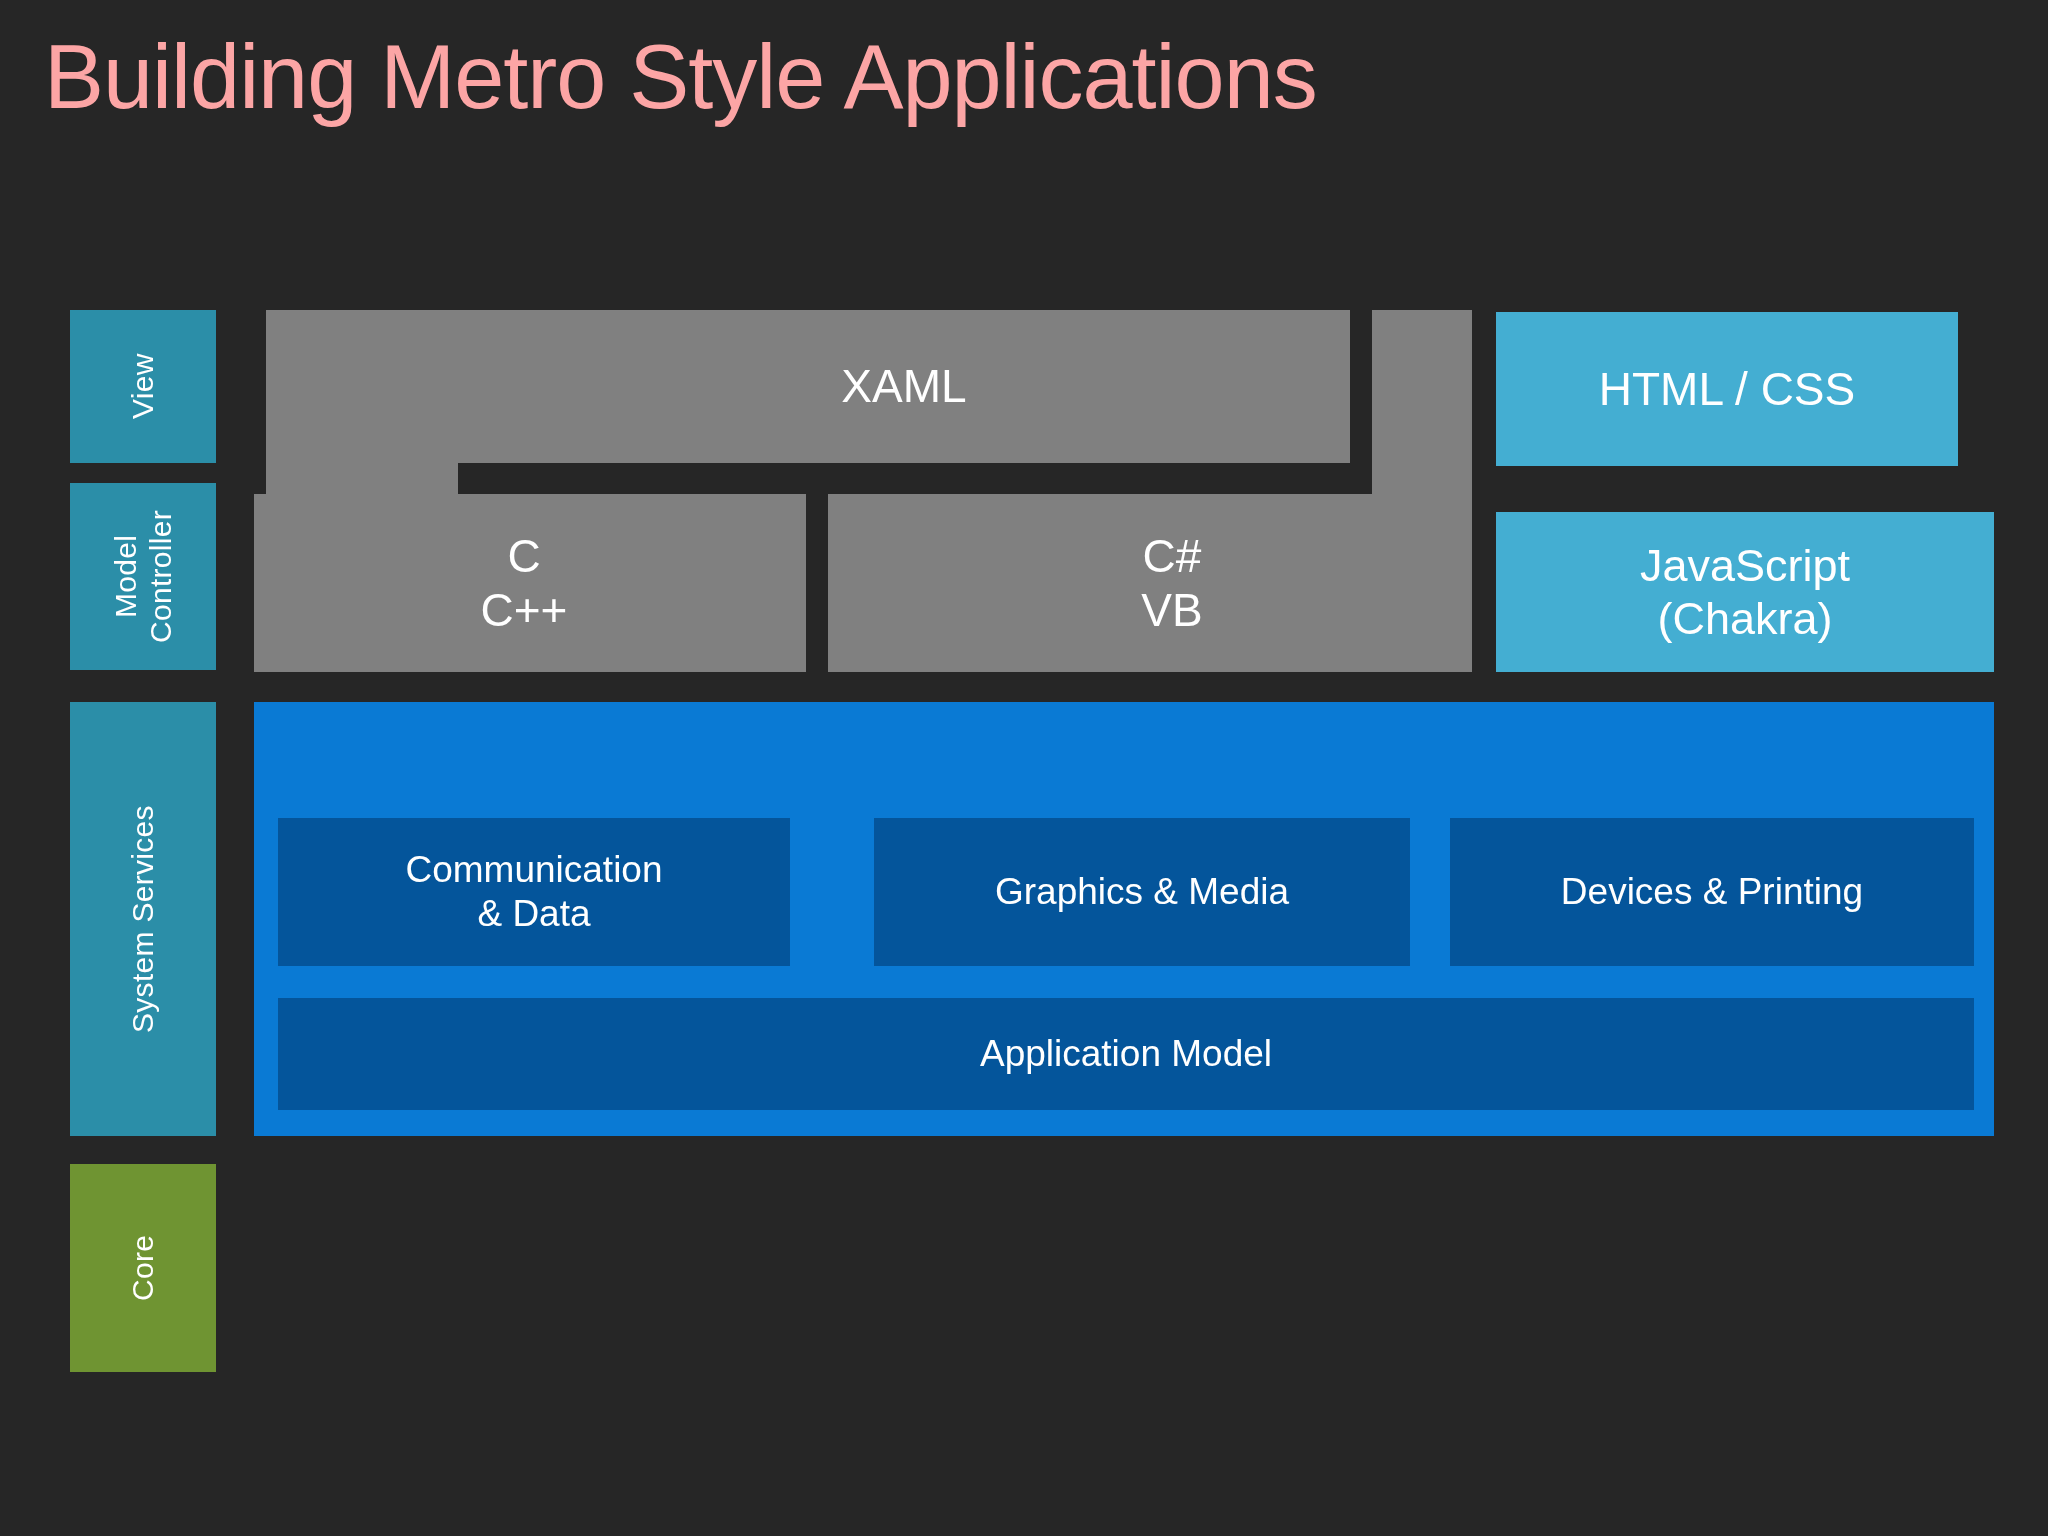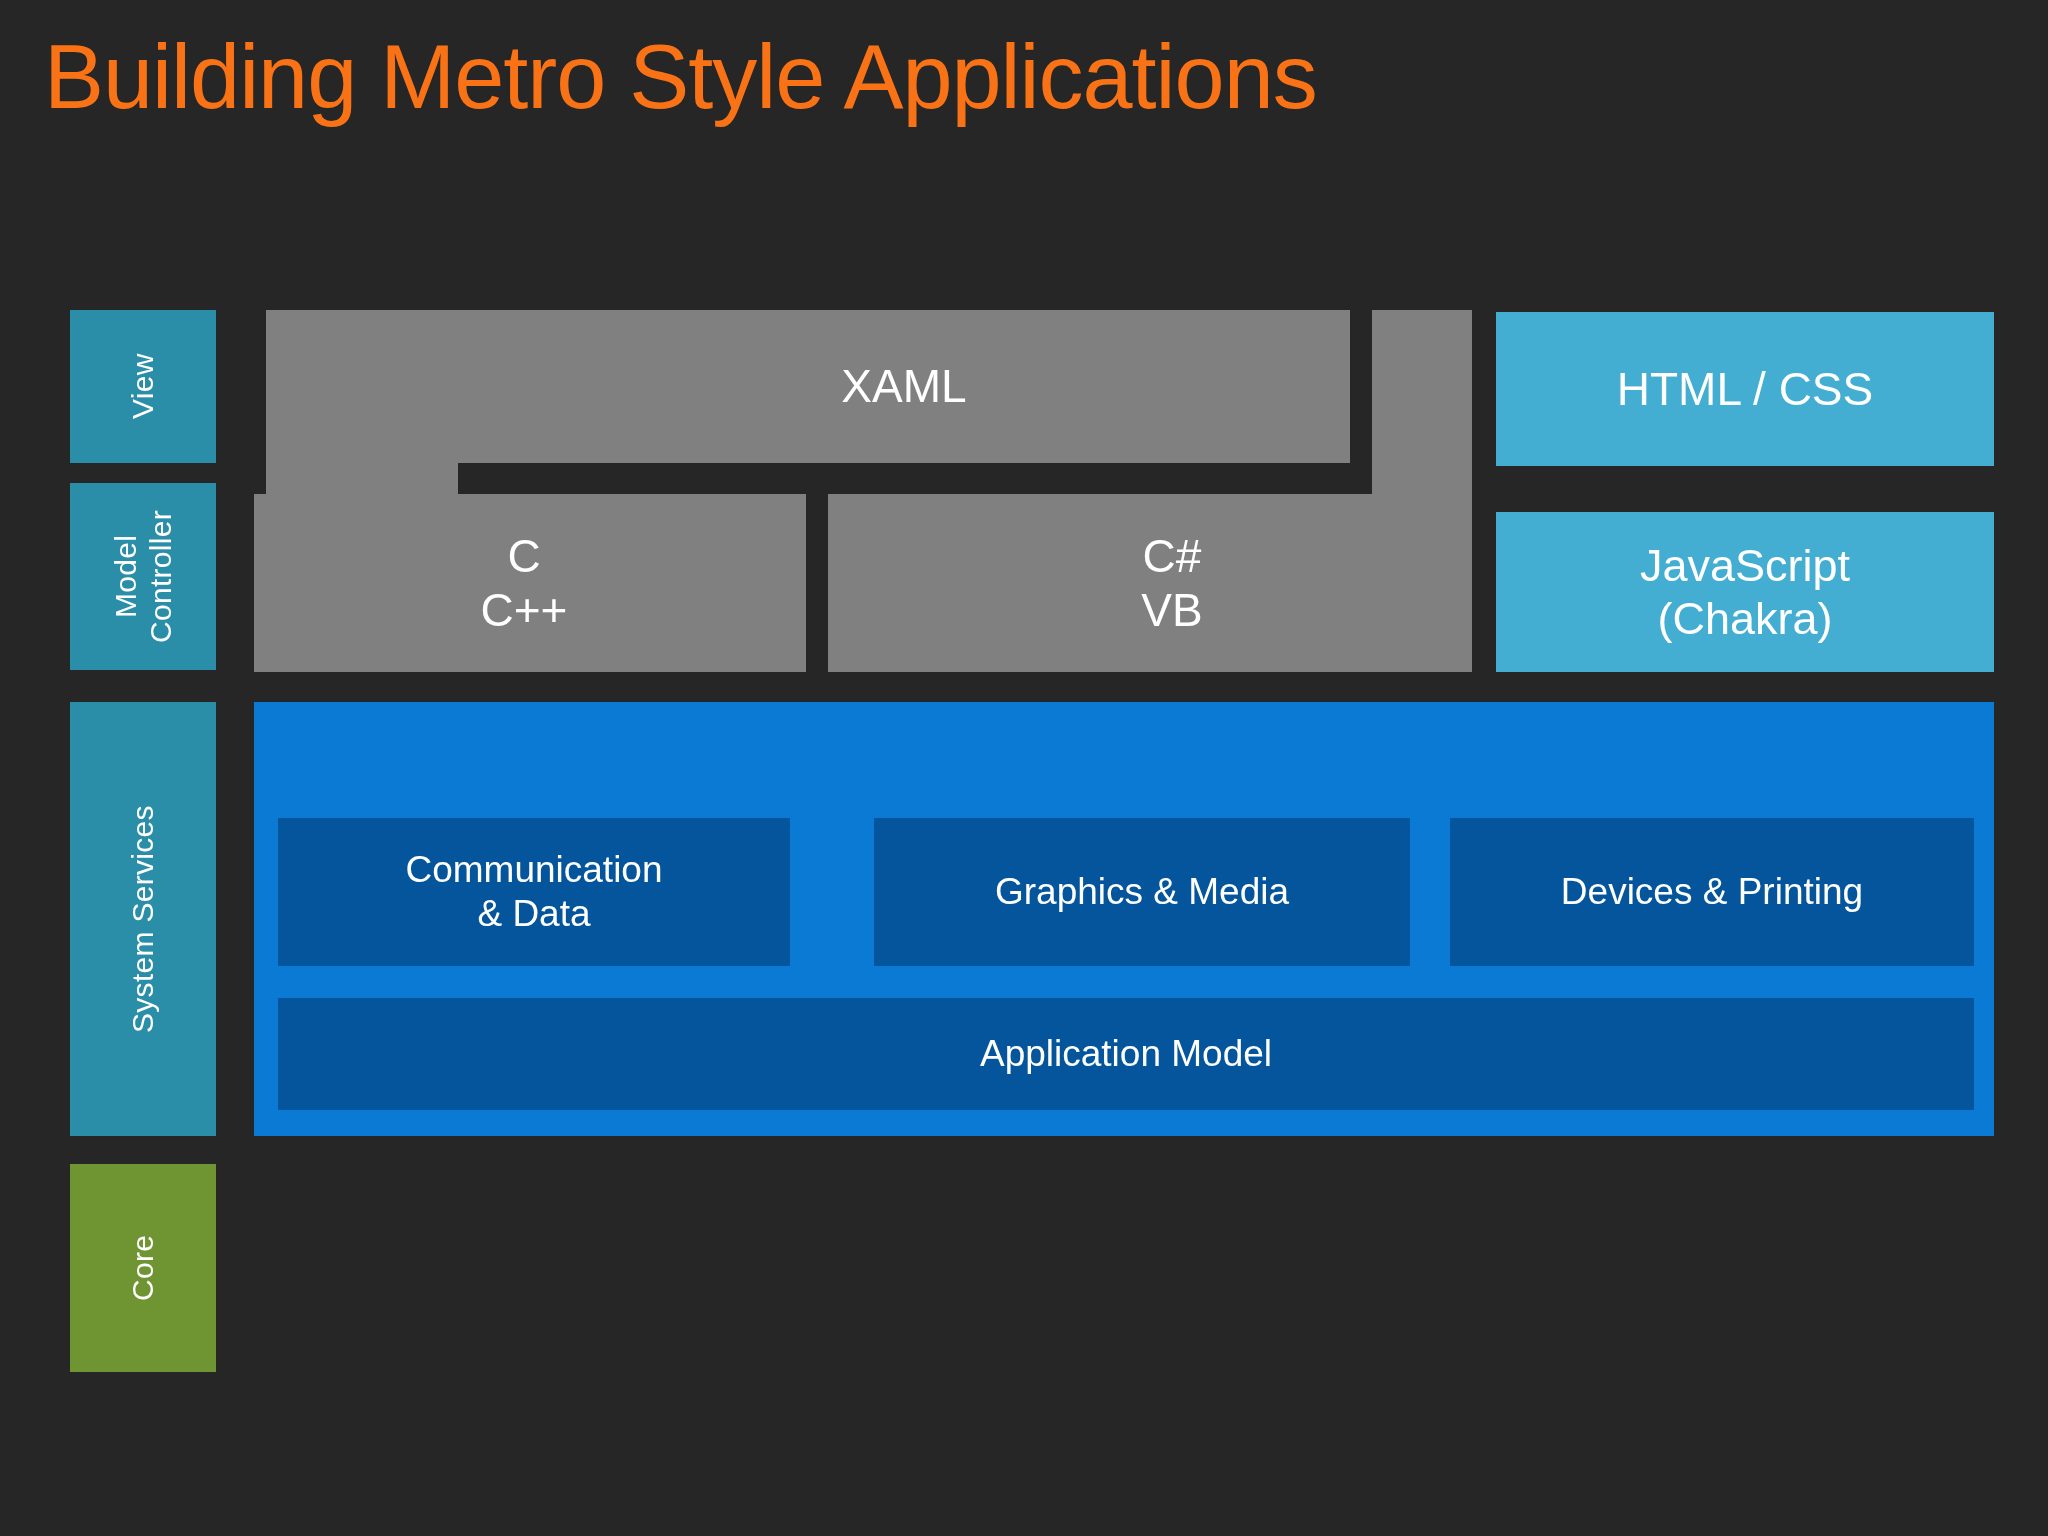--- a/index.html
+++ b/index.html
@@ -20,21 +20,21 @@
   
   #slide-title {
     position: absolute;
     left: 44px;
     top: 28px;
     width: 1800px;
     font-size: 90px;
     font-weight: 300;
     letter-spacing: -1px;
     line-height: 1.1;
-    color: #f97316;
+    color: #fca5a5;
     white-space: nowrap;
   }
 
   
   .box {
     position: absolute;
     box-sizing: border-box;
     display: flex;
     align-items: center;
     justify-content: center;
@@ -127,21 +127,21 @@
   <div class="box grey-inner" style="left:254px; top:494px; width:540px; height:178px; font-size:46px;">
     <span class="two-line">C
 C++</span>
   </div>
 
   <div class="box grey-inner" style="left:874px; top:494px; width:596px; height:178px; font-size:46px;">
     <span class="two-line">C#
 VB</span>
   </div>
 
-  <div class="box lightblue" style="left:1496px; top:312px; width:498px; height:154px; font-size:46px;">
+  <div class="box lightblue" style="left:1496px; top:312px; width:462px; height:154px; font-size:46px;">
     <span>HTML / CSS</span>
   </div>
 
   <div class="box lightblue" style="left:1496px; top:512px; width:498px; height:160px; font-size:45px;">
     <span class="two-line">JavaScript
 (Chakra)</span>
   </div>
 
   <div id="sysservices-container" style="left:254px; top:702px; width:1740px; height:434px;">
 

